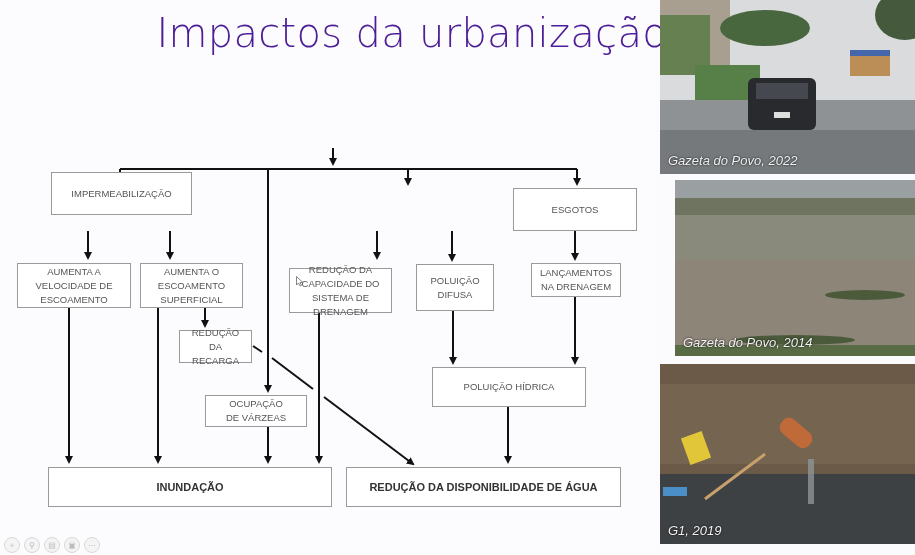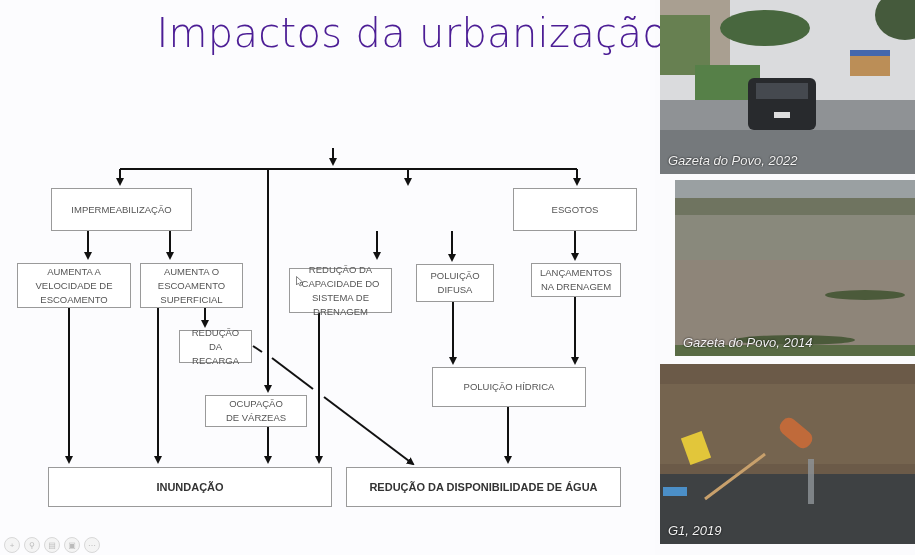--- a/index.html
+++ b/index.html
@@ -57,27 +57,27 @@
 
       <line x1="508" y1="407" x2="508" y2="462" marker-end="url(#ah)"></line>
 
       <line x1="253" y1="346" x2="262" y2="352"></line>
       <line x1="272" y1="358" x2="313" y2="389"></line>
       <line x1="324" y1="397" x2="413" y2="464" marker-end="url(#ah)"></line>
     </g>
   </svg>
 
 
-  <div class="box" style="left:51px;top:188px;width:141px;height:43px;">IMPERMEABILIZAÇÃO</div>
+  <div class="box" style="left:51px;top:172px;width:141px;height:43px;">IMPERMEABILIZAÇÃO</div>
   <div class="box" style="left:513px;top:188px;width:124px;height:43px;">ESGOTOS</div>
 
   <div class="box" style="left:17px;top:263px;width:114px;height:45px;padding:11px 6px;">AUMENTA A VELOCIDADE DE ESCOAMENTO</div>
   <div class="box" style="left:140px;top:263px;width:103px;height:45px;padding:0 8px;">AUMENTA O ESCOAMENTO SUPERFICIAL</div>
   <div class="box" style="left:289px;top:268px;width:103px;height:45px;padding:5px 2px;">REDUÇÃO DA CAPACIDADE DO SISTEMA DE DRENAGEM</div>
-  <div class="box" style="left:416px;top:264px;width:78px;height:38px;padding:0 10px;">POLUIÇÃO DIFUSA</div>
+  <div class="box" style="left:416px;top:264px;width:78px;height:47px;padding:0 10px;">POLUIÇÃO DIFUSA</div>
   <div class="box" style="left:531px;top:263px;width:90px;height:34px;padding:0 4px;">LANÇAMENTOS NA DRENAGEM</div>
 
   <div class="box" style="left:179px;top:330px;width:73px;height:33px;padding:0 17px;">REDUÇÃO DA RECARGA</div>
   <div class="box" style="left:205px;top:395px;width:102px;height:32px;padding:0 16px;">OCUPAÇÃO DE VÁRZEAS</div>
   <div class="box" style="left:432px;top:367px;width:154px;height:40px;">POLUIÇÃO HÍDRICA</div>
 
   <div class="box bold" style="left:48px;top:467px;width:284px;height:40px;">INUNDAÇÃO</div>
   <div class="box bold" style="left:346px;top:467px;width:275px;height:40px;">REDUÇÃO DA DISPONIBILIDADE DE ÁGUA</div>
 
   <svg style="position:absolute;left:296px;top:276px;" width="8" height="11">

